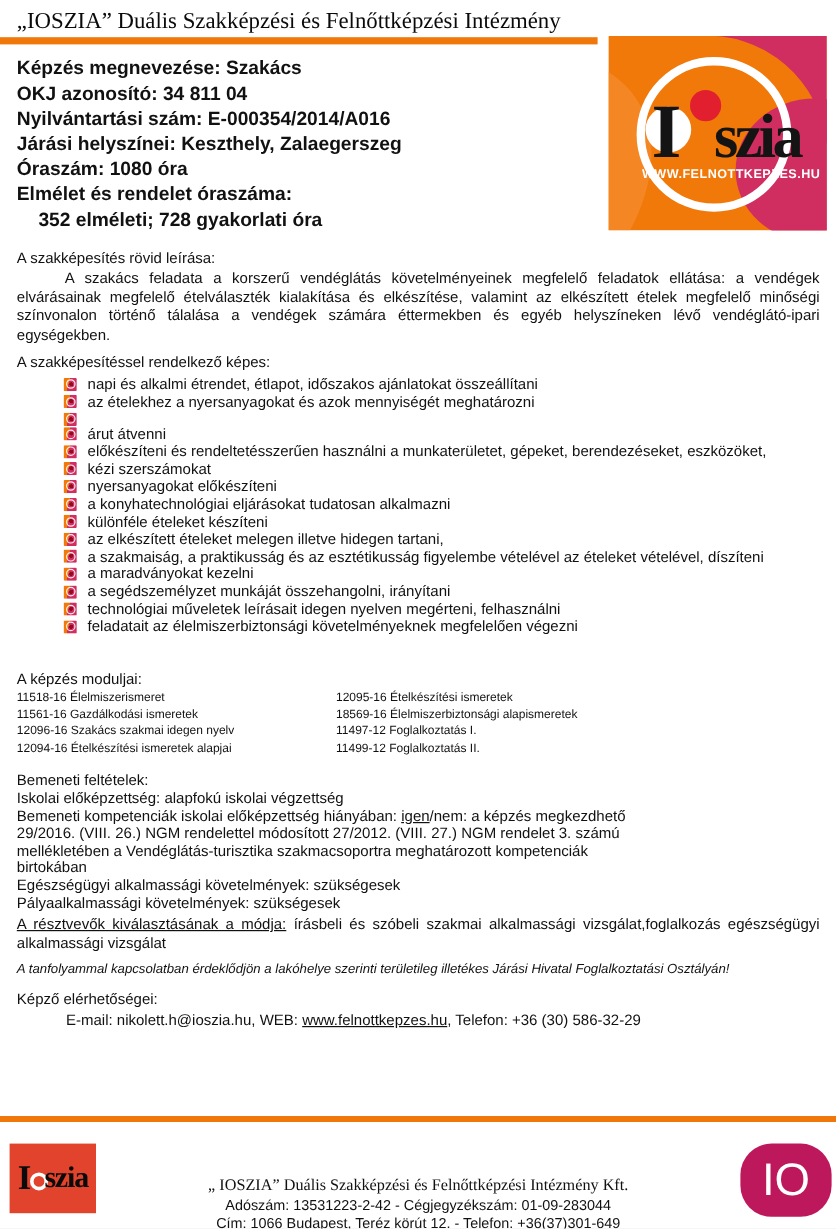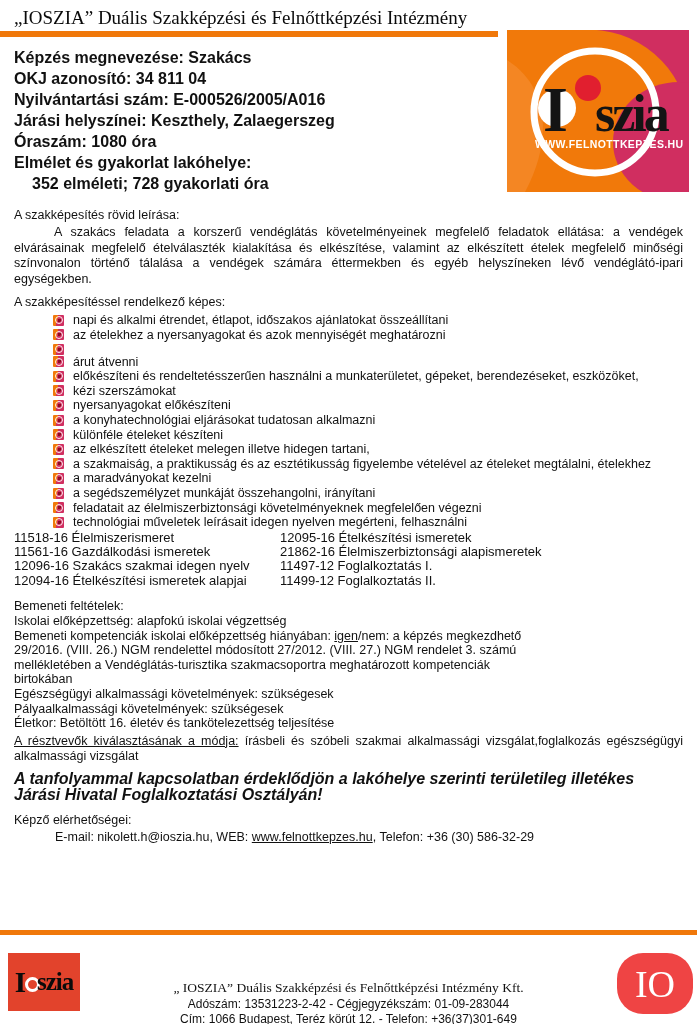--- a/index.html
+++ b/index.html
@@ -28,42 +28,42 @@
   .cap-list li{display:flex;align-items:flex-start;font-size:12.5px;line-height:14.6px;padding-left:11px;}
   .bullet-icon{
     flex:0 0 11px;width:11px;height:11px;margin:1.5px 9px 0 0;position:relative;border-radius:1px;
     background:
       radial-gradient(circle at 58% 48%, #8e0d22 0 1.6px, rgba(0,0,0,0) 1.7px),
       linear-gradient(105deg,#F1790A 38%,#D02E60 40%);
   }
   .bullet-icon::after{
     content:"";position:absolute;inset:1.5px;border:1.5px solid rgba(255,255,255,.9);border-radius:50%;
   }
-  .modules{display:flex;margin:1px 0 0 14px;font-size:13px;line-height:14.3px;}
+  .modules{display:flex;margin:1px 0 0 14px;font-size:10px;line-height:14.3px;}
   .mod-left{width:266px;}
   .entry-lines{margin:0 0 0 14px;font-size:12.5px;line-height:14.6px;}
   .u{text-decoration:underline;}
   .sel-p{margin:3px 14px 0 14px;font-size:12.5px;line-height:15.5px;text-align:justify;}
   .notice-p{
-    margin:6px 20px 0 14px;font-size:16px;line-height:16.5px;font-weight:bold;font-style:italic;
+    margin:6px 20px 0 14px;font-size:11px;line-height:16.5px;font-weight:normal;font-style:italic;
   }
   .contact-line{margin:2px 0 0 55px;font-size:12.5px;line-height:15px;}
   
   .f-bar{position:absolute;top:930px;left:0;width:697px;height:5px;background:#F0780A;}
   .f-left{
     position:absolute;top:953px;left:8px;width:72px;height:58px;background:#E2432C;
     display:flex;align-items:center;justify-content:center;font-family:"Liberation Serif",serif;
   }
   .fl-i{font-size:29px;font-weight:bold;color:#0b0b0b;}
   .fl-o{width:15px;height:15px;border:3px solid #fff;border-radius:50%;box-sizing:border-box;margin:4px -3px 0 -1px;}
   .fl-szia{font-size:25px;font-weight:bold;color:#0b0b0b;letter-spacing:-1px;}
   .f-right{
-    position:absolute;top:953px;left:617px;width:76px;height:61px;background:#ef4444;color:#fff;
+    position:absolute;top:953px;left:617px;width:76px;height:61px;background:#be185d;color:#fff;
     display:flex;align-items:center;justify-content:center;
-    font-family:Liberation Serif, serif;font-size:38px;line-height:1;border-radius:26px;
+    font-family:Liberation Sans, sans-serif;font-size:38px;line-height:1;border-radius:26px;
   }
   .f-text{position:absolute;top:980px;left:90px;width:517px;text-align:center;}
   .f-company{margin:0 0 1px 0;font-family:"Liberation Serif",serif;font-size:13.5px;line-height:16px;font-weight:400;}
   .f-line{font-size:12px;line-height:14.8px;}
 </style>
 </head>
 <body>
 
 <div class="page">
 
@@ -81,24 +81,24 @@
       <circle cx="81" cy="58" r="13" fill="#E11F2F"></circle>
       <text x="36" y="101" font-family="Liberation Serif, serif" font-weight="bold" font-size="64" fill="#141414">I</text>
       <text x="88" y="101" font-family="Liberation Serif, serif" font-weight="bold" font-size="52" letter-spacing="-3" fill="#141414">szia</text>
       <text x="28" y="118" font-family="Liberation Sans, sans-serif" font-weight="bold" font-size="10.5" letter-spacing="0.4" fill="#ffffff">WWW.FELNOTTKEPZES.HU</text>
     </svg>
   </div>
 
   <div class="course-info">
     <div>Képzés megnevezése: Szakács</div>
     <div>OKJ azonosító: 34 811 04</div>
-    <div>Nyilvántartási szám: E-000526/2005/A016</div>
+    <div>Nyilvántartási szám: E-000354/2014/A016</div>
     <div>Járási helyszínei: Keszthely, Zalaegerszeg</div>
     <div>Óraszám: 1080 óra</div>
-    <div>Elmélet és gyakorlat lakóhelye:</div>
+    <div>Elmélet és rendelet óraszáma:</div>
     <div class="indent">352 elméleti; 728 gyakorlati óra</div>
   </div>
 
   <div class="sec-h mt14">A szakképesítés rövid leírása:</div>
   <p class="desc-p">A szakács feladata a korszerű vendéglátás követelményeinek megfelelő feladatok ellátása: a vendégek elvárásainak megfelelő ételválaszték kialakítása és elkészítése, valamint az elkészített ételek megfelelő minőségi színvonalon történő tálalása a vendégek számára éttermekben és egyéb helyszíneken lévő vendéglátó-ipari egységekben.</p>
 
   <div class="sec-h mt8">A szakképesítéssel rendelkező képes:</div>
   <ul class="cap-list">
     <li>
         <span class="bullet-icon"></span>
@@ -134,65 +134,65 @@
     <li>
         <span class="bullet-icon"></span>
         <span>különféle ételeket készíteni</span>
       </li>
     <li>
         <span class="bullet-icon"></span>
         <span>az elkészített ételeket melegen illetve hidegen tartani,</span>
       </li>
     <li>
         <span class="bullet-icon"></span>
-        <span>a szakmaiság, a praktikusság és az esztétikusság figyelembe vételével az ételeket megtálalni, ételekhez</span>
+        <span>a szakmaiság, a praktikusság és az esztétikusság figyelembe vételével az ételeket vételével, díszíteni</span>
       </li>
     <li>
         <span class="bullet-icon"></span>
         <span>a maradványokat kezelni</span>
       </li>
     <li>
         <span class="bullet-icon"></span>
         <span>a segédszemélyzet munkáját összehangolni, irányítani</span>
       </li>
     <li>
         <span class="bullet-icon"></span>
+        <span>technológiai műveletek leírásait idegen nyelven megérteni, felhasználni</span>
+      </li>
+    <li>
+        <span class="bullet-icon"></span>
         <span>feladatait az élelmiszerbiztonsági követelményeknek megfelelően végezni</span>
       </li>
-    <li>
-        <span class="bullet-icon"></span>
-        <span>technológiai műveletek leírásait idegen nyelven megérteni, felhasználni</span>
-      </li>
   </ul>
 
+  <div class="sec-h mt29">A képzés moduljai:</div>
   <div class="modules">
     <div class="mod-left">
       <div>11518-16 Élelmiszerismeret</div>
       <div>11561-16 Gazdálkodási ismeretek</div>
       <div>12096-16 Szakács szakmai idegen nyelv</div>
       <div>12094-16 Ételkészítési ismeretek alapjai</div>
     </div>
     <div class="mod-right">
       <div>12095-16 Ételkészítési ismeretek</div>
-      <div>21862-16 Élelmiszerbiztonsági alapismeretek</div>
+      <div>18569-16 Élelmiszerbiztonsági alapismeretek</div>
       <div>11497-12 Foglalkoztatás I.</div>
       <div>11499-12 Foglalkoztatás II.</div>
     </div>
   </div>
 
   <div class="sec-h mt11">Bemeneti feltételek:</div>
   <div class="entry-lines">
     <div>Iskolai előképzettség: alapfokú iskolai végzettség</div>
     <div><span>Bemeneti kompetenciák iskolai előképzettség hiányában: </span><span class="u">igen</span><span>/nem: a képzés megkezdhető</span></div>
     <div>29/2016. (VIII. 26.) NGM rendelettel módosított 27/2012. (VIII. 27.) NGM rendelet 3. számú</div>
     <div>mellékletében a Vendéglátás-turisztika szakmacsoportra meghatározott kompetenciák</div>
     <div>birtokában</div>
     <div>Egészségügyi alkalmassági követelmények: szükségesek</div>
     <div>Pályaalkalmassági követelmények: szükségesek</div>
-    <div>Életkor: Betöltött 16. életév és tankötelezettség teljesítése</div>
   </div>
 
   <p class="sel-p"><span class="u">A résztvevők kiválasztásának a módja:</span><span> írásbeli és szóbeli szakmai alkalmassági vizsgálat,foglalkozás egészségügyi alkalmassági vizsgálat</span></p>
 
   <p class="notice-p">A tanfolyammal kapcsolatban érdeklődjön a lakóhelye szerinti területileg illetékes Járási Hivatal Foglalkoztatási Osztályán!</p>
 
   <div class="sec-h mt9">Képző elérhetőségei:</div>
   <div class="contact-line"><span>E-mail: nikolett.h@ioszia.hu, WEB: </span><span class="u">www.felnottkepzes.hu</span><span>, Telefon: +36 (30) 586-32-29</span></div>
 
   <div class="f-bar"></div>

